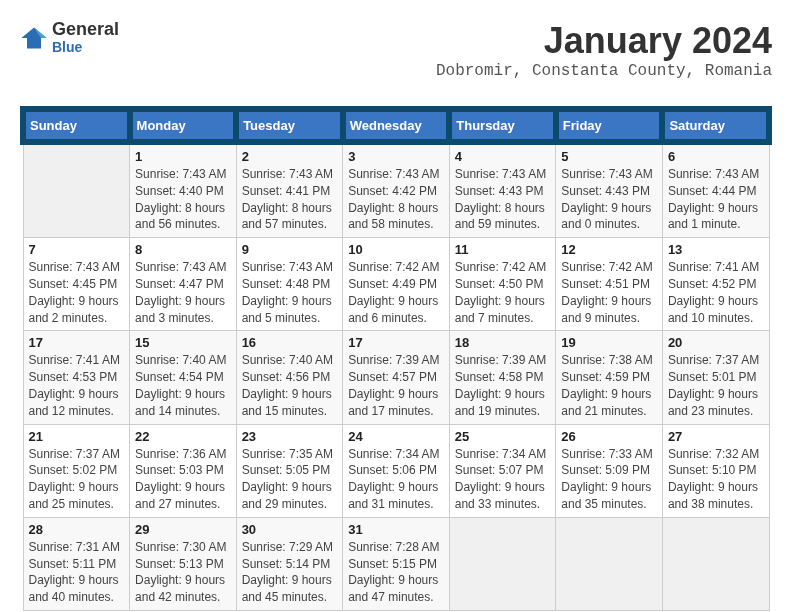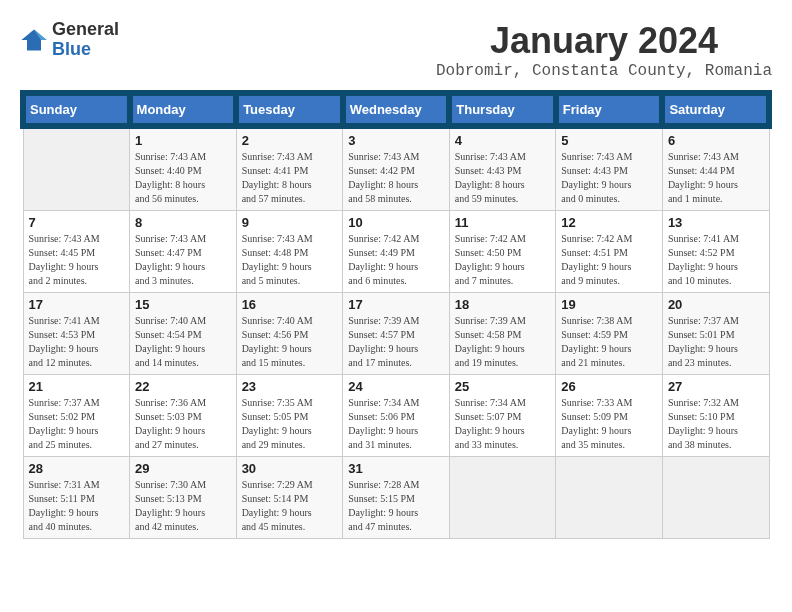--- a/index.html
+++ b/index.html
@@ -7,48 +7,48 @@
       font-family: Arial, sans-serif;
       background: #fff;
       width: 792px;
       min-height: 612px;
       padding: 20px;
     }
     .header {
       display: flex;
       justify-content: space-between;
       align-items: flex-start;
-      margin-bottom: 10px;
+      margin-bottom: 26px;
     }
     .logo {
       display: flex;
       align-items: center;
       gap: 4px;
     }
     .logo-text {
       display: flex;
       flex-direction: column;
       line-height: 1.1;
     }
     .logo-general {
       font-size: 18px;
       font-weight: bold;
       color: #333;
     }
     .logo-blue {
-      font-size: 18px;
+      font-size: 14px;
       font-weight: bold;
       color: #2a6db5;
     }
     .logo-icon {
       width: 28px;
       height: 28px;
     }
     .title-block {
-      text-align: center;
+      text-align: right;
     }
     .month-title {
       font-size: 36px;
       font-weight: bold;
       color: #333;
     }
     .subtitle {
       font-size: 16px;
       color: #555;
       font-family: Liberation Mono, monospace;
@@ -82,24 +82,23 @@
       background: #f8f8f8;
     }
     .day-num {
       font-size: 13px;
       font-weight: bold;
       color: #222;
       display: block;
       margin-bottom: 2px;
     }
     .day-info {
-      font-size: 10px;
+      font-size: 12px;
       color: #444;
       line-height: 1.4;
-      font-family: Liberation Serif, serif;
     }
     .empty-cell {
       background: #f0f0f0 !important;
     }
   </style>
 </head>
 <body>
 
 <div class="header">
   <div class="logo">

